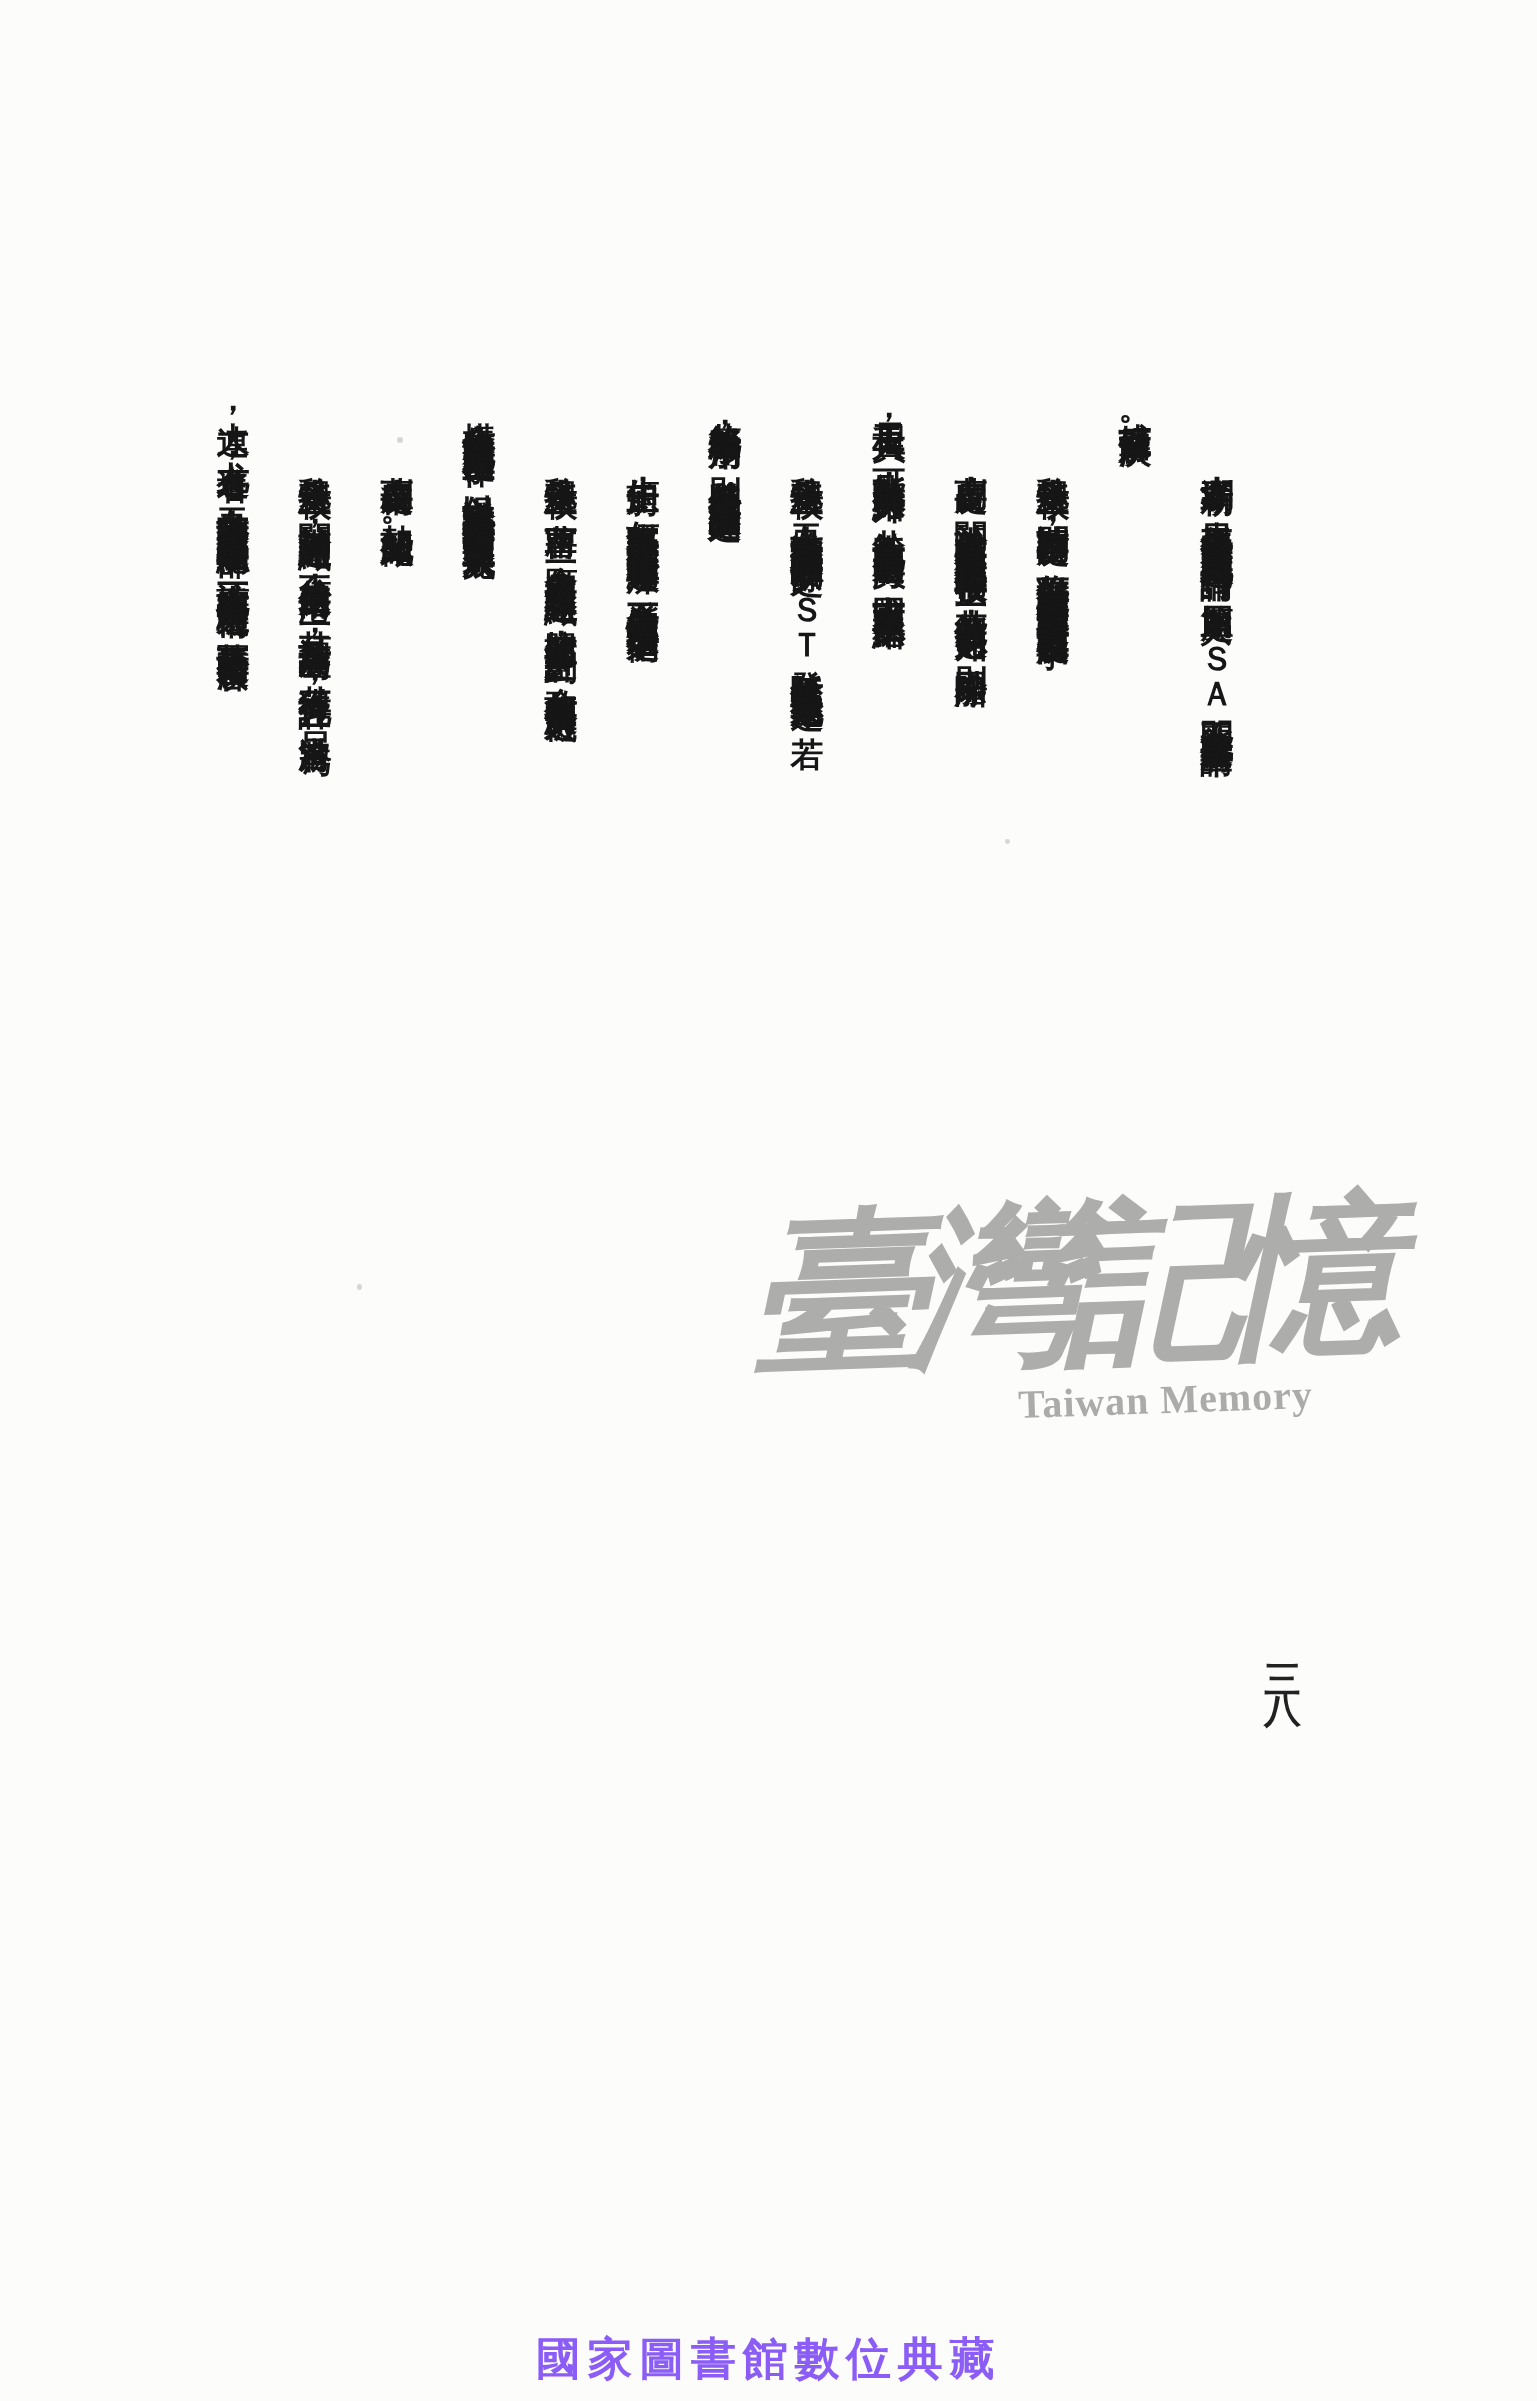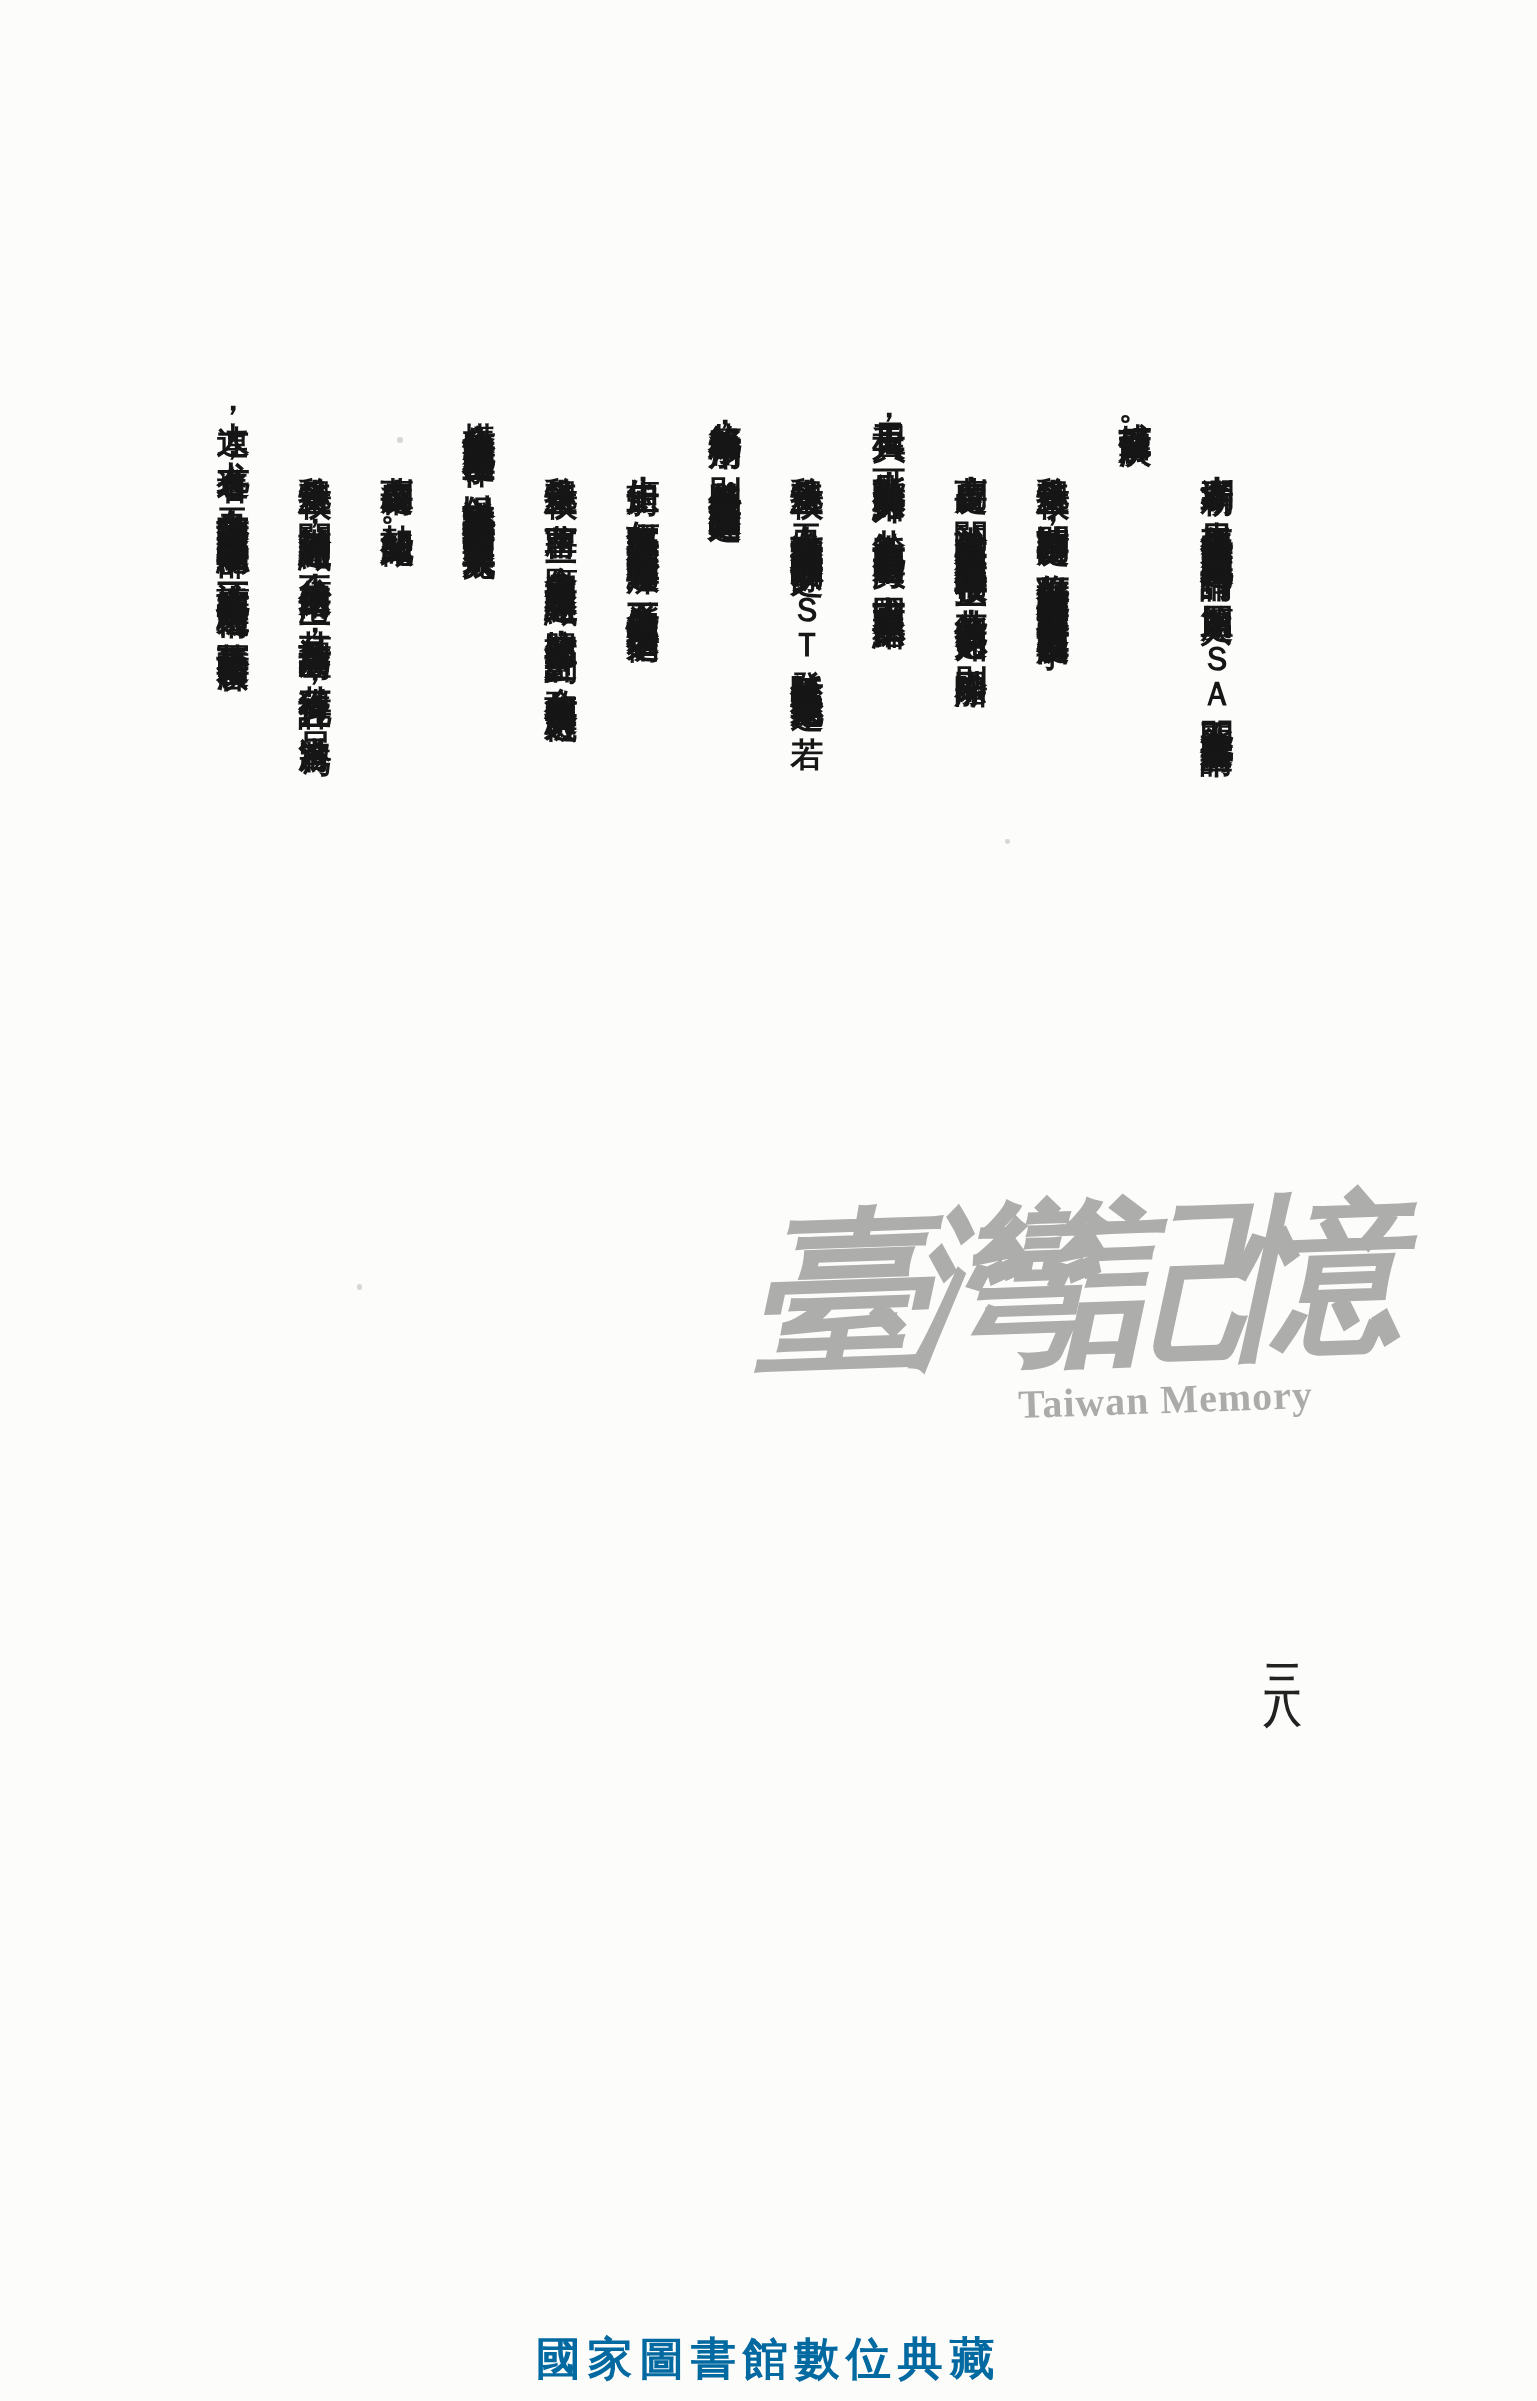--- a/index.html
+++ b/index.html
@@ -69,21 +69,21 @@
     white-space:nowrap;
   }
 
   .footer-caption{
     position:absolute;
     left:50%; top:2329px;
     transform:translateX(-50%);
     font-size:45px;
     font-weight:700;
     letter-spacing:6.7px;
-    color:#0369a1;
+    color:#8b5cf6;
     white-space:nowrap;
     font-family:Liberation Serif, serif;
   }
 
   
   .speck{position:absolute;background:#bdbdbd;border-radius:50%;opacity:.6;}
 </style>
 </head>
 <body>
 

